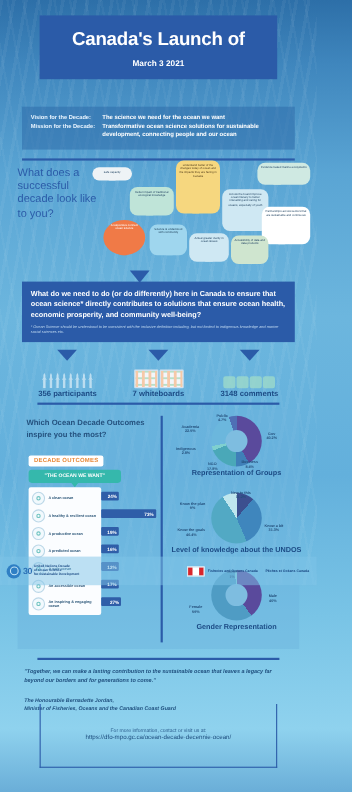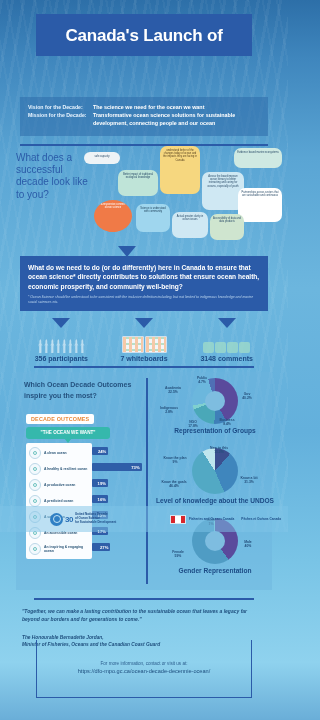--- a/index.html
+++ b/index.html
@@ -105,21 +105,21 @@
   .attrib { position:absolute; left:22px; top:634px; width:244px; color:#1f4f7e;
             font-size:4.8px; font-style:italic; font-weight:bold; line-height:1.5; }
 
   
   .more { position:absolute; left:0; top:660px; width:288px; text-align:center;
           color:#2c5e8e; font-size:4.6px; line-height:1.6; }
   .more .url { font-size:5.6px; color:#1d4d7d; }
   .fbox { position:absolute; left:36px; top:640px; width:216px; height:58px;
           border:1.5px solid #2b5ba8; border-top:none; }
   .footer { position:absolute; left:0; bottom:0; width:288px; height:26px;
-            background:rgba(125,195,232,.5); display:flex; align-items:center;padding-left:44px; }
+            background:rgba(125,195,232,.5); display:flex; align-items:center; }
   .logo-un { display:flex; align-items:center; gap:2px; margin-left:6px; }
   .un-circ { width:13px; height:13px; border-radius:50%; background:#2f7fc4; position:relative; }
   .un-circ::after { content:""; position:absolute; inset:2.5px; border:1px solid #bfe2f5; border-radius:50%; }
   .un-txt { color:#1c4b85; font-size:3px; font-weight:bold; line-height:1.3; }
   .un-big { color:#2b6fb5; font-size:8px; font-weight:bold; letter-spacing:-.5px; }
   .flag { width:16px; height:9px; background:#fff; position:relative; margin-right:3px;
           border:.5px solid #d8e6f0; }
   .flag::before,.flag::after { content:""; position:absolute; top:0; width:4px; height:100%; background:#d8262c; }
   .flag::before { left:0; } .flag::after { right:0; }
   .dept { color:#1c4b85; font-size:3.2px; font-weight:bold; line-height:1.35; margin-right:7px; }
@@ -128,20 +128,21 @@
 </head>
 <body>
 
 <div class="page">
   <div class="waves"></div>
 
   <div class="hdr">
     <h1>
       <span>Canada's Launch of</span><br>
     </h1>
+    <div class="date">March 3 2021</div>
   </div>
 
   <div class="vision">
     <div class="vision-row">
       <div class="vision-lbl">Vision for the Decade:</div>
       <div class="vision-val">The science we need for the ocean we want</div>
     </div>
     <div class="vision-row">
       <div class="vision-lbl">Mission for the Decade:</div>
       <div class="vision-val">Transformative ocean  science solutions for sustainable development, connecting people and our ocean</div>

